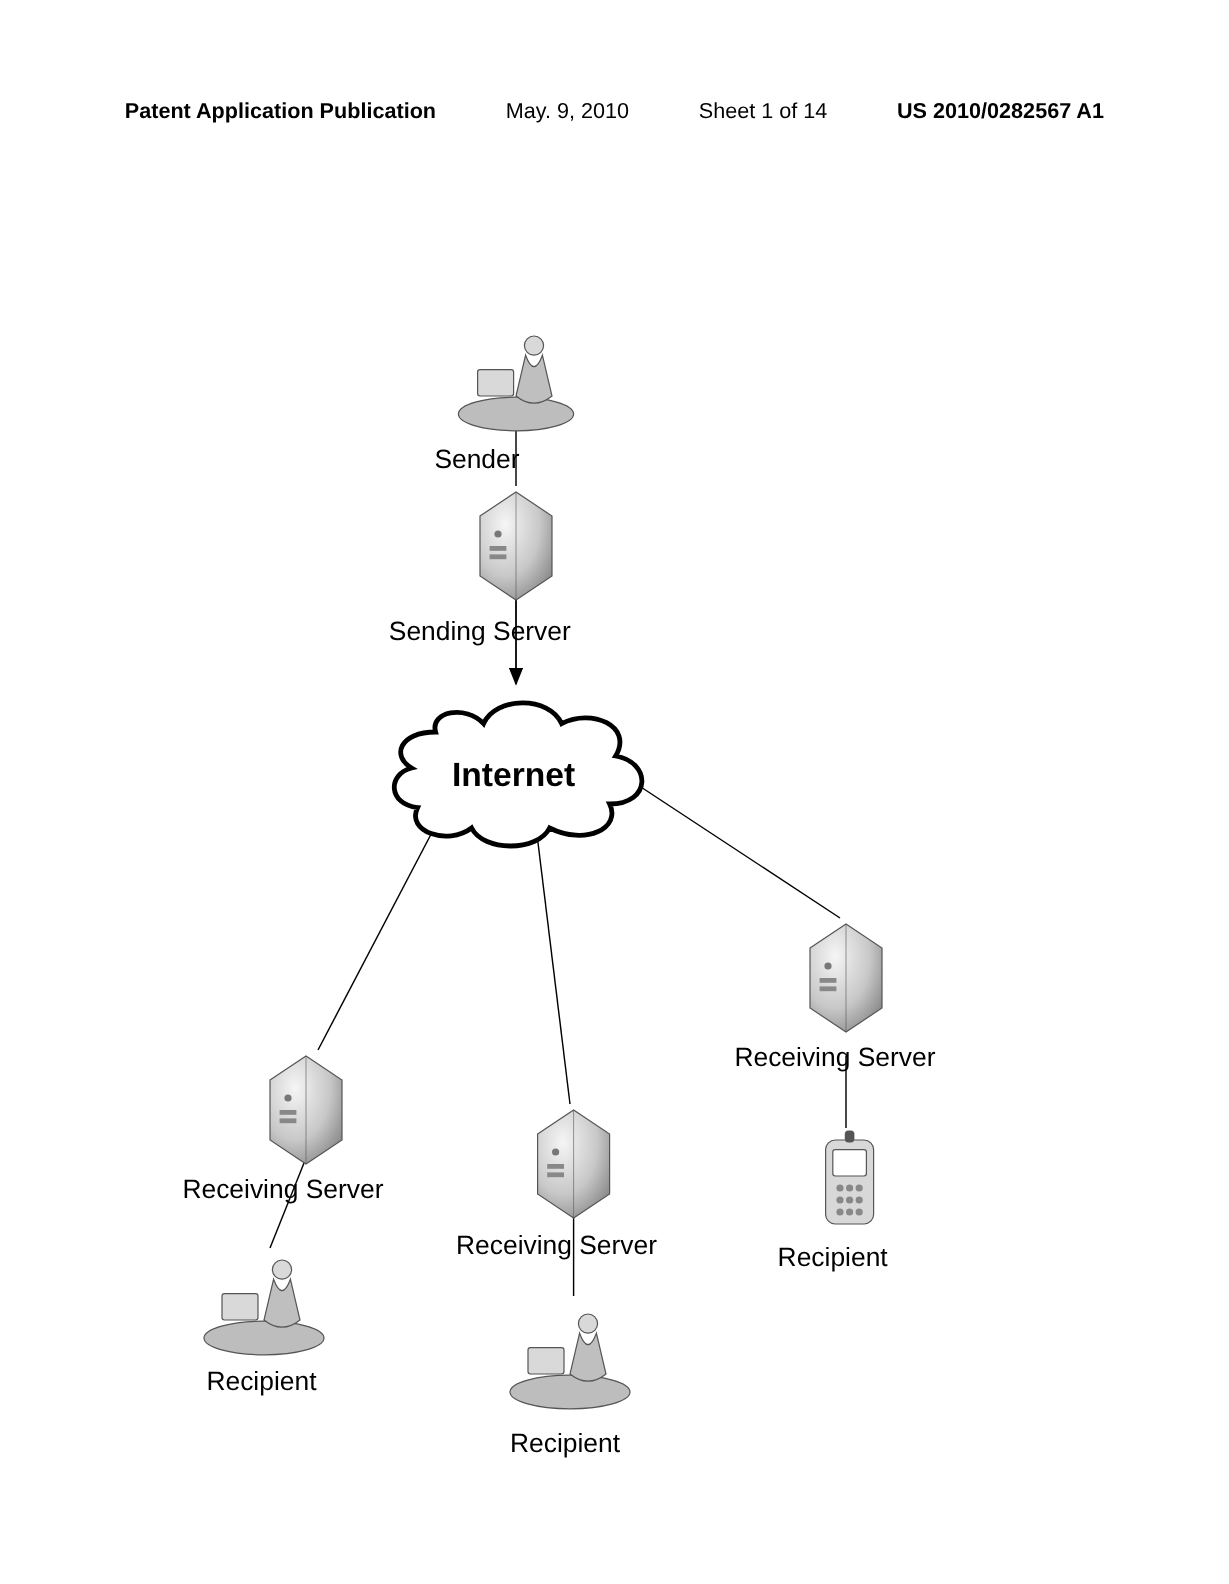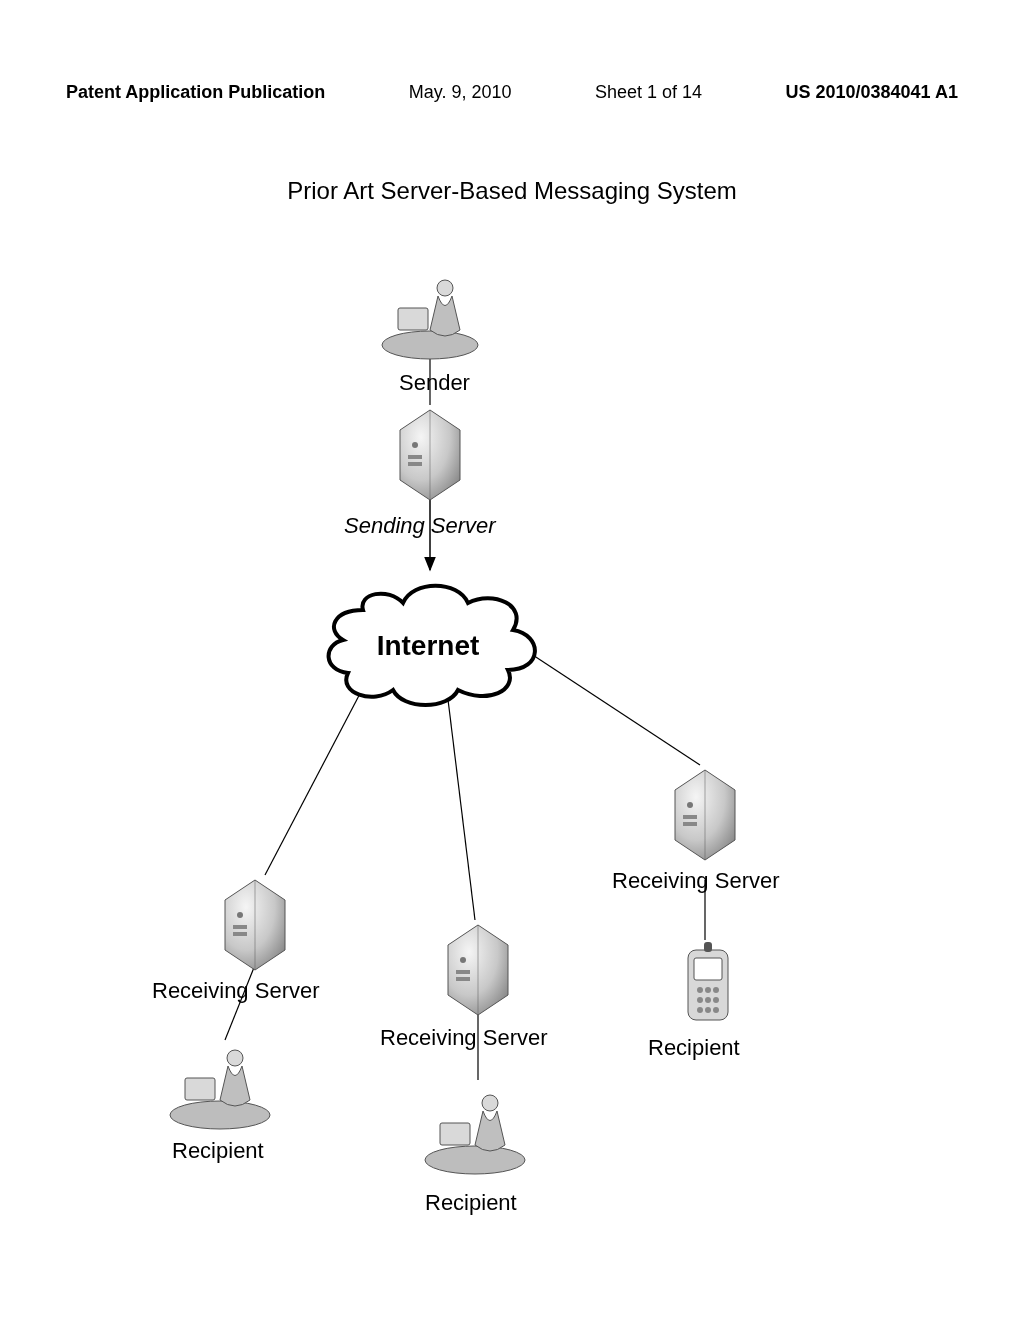--- a/index.html
+++ b/index.html
@@ -16,21 +16,21 @@
     width: 1024px;
     height: 1320px;
   }
   .header {
     position: absolute;
     top: 82px;
     left: 0;
     right: 0;
     display: flex;
     justify-content: space-between;
-    padding: 0 66px;
+    padding: 0 104px;
     font-size: 18px;
   }
   .header .left { font-weight: bold; }
   .title-block {
     position: absolute;
     top: 175px;
     width: 100%;
     text-align: center;
     font-size: 24px;
     line-height: 1.35;
@@ -49,25 +49,24 @@
 </style>
 </head>
 <body>
 
 <div class="page">
 
   <div class="header">
     <span class="left">Patent Application Publication</span>
     <span>May. 9, 2010</span>
     <span>Sheet 1 of 14</span>
-    <span class="left">US 2010/0384041 A1</span>
+    <span class="left">US 2010/0282567 A1</span>
   </div>
 
   <div class="title-block">
-    <div>Prior Art Server-Based Messaging System</div>
   </div>
 
   <svg class="diagram" width="1024" height="1320" viewBox="0 0 1024 1320">
     <defs>
       <marker id="arrowhead" markerWidth="10" markerHeight="8" refX="9" refY="4" orient="auto">
         <polygon points="0 0, 10 4, 0 8" fill="#000"></polygon>
       </marker>
       <radialGradient id="grad3d" cx="35%" cy="30%" r="80%">
         <stop offset="0%" stop-color="#f5f5f5"></stop>
         <stop offset="60%" stop-color="#c8c8c8"></stop>
@@ -164,22 +163,22 @@
       <circle cx="28" cy="60" r="3" fill="#888"></circle>
       <circle cx="36" cy="60" r="3" fill="#888"></circle>
       <circle cx="20" cy="70" r="3" fill="#888"></circle>
       <circle cx="28" cy="70" r="3" fill="#888"></circle>
       <circle cx="36" cy="70" r="3" fill="#888"></circle>
       <rect x="24" y="2" width="8" height="10" rx="3" fill="#555"></rect>
     </g>
 
   </svg>
 
-  <div class="node-label" style="left:399px; top:370px;">Sender</div>
-  <div class="node-label" style="left:344px; top:513px;font-style:italic;">Sending Server</div>
+  <div class="node-label" style="left:362px; top:370px;">Sender</div>
+  <div class="node-label" style="left:324px; top:513px;">Sending Server</div>
 
   <div class="node-label" style="left:152px; top:978px;">Receiving Server</div>
   <div class="node-label" style="left:380px; top:1025px;">Receiving Server</div>
   <div class="node-label" style="left:612px; top:868px;">Receiving Server</div>
 
   <div class="node-label" style="left:172px; top:1138px;">Recipient</div>
   <div class="node-label" style="left:425px; top:1190px;">Recipient</div>
   <div class="node-label" style="left:648px; top:1035px;">Recipient</div>
 
 </div>

